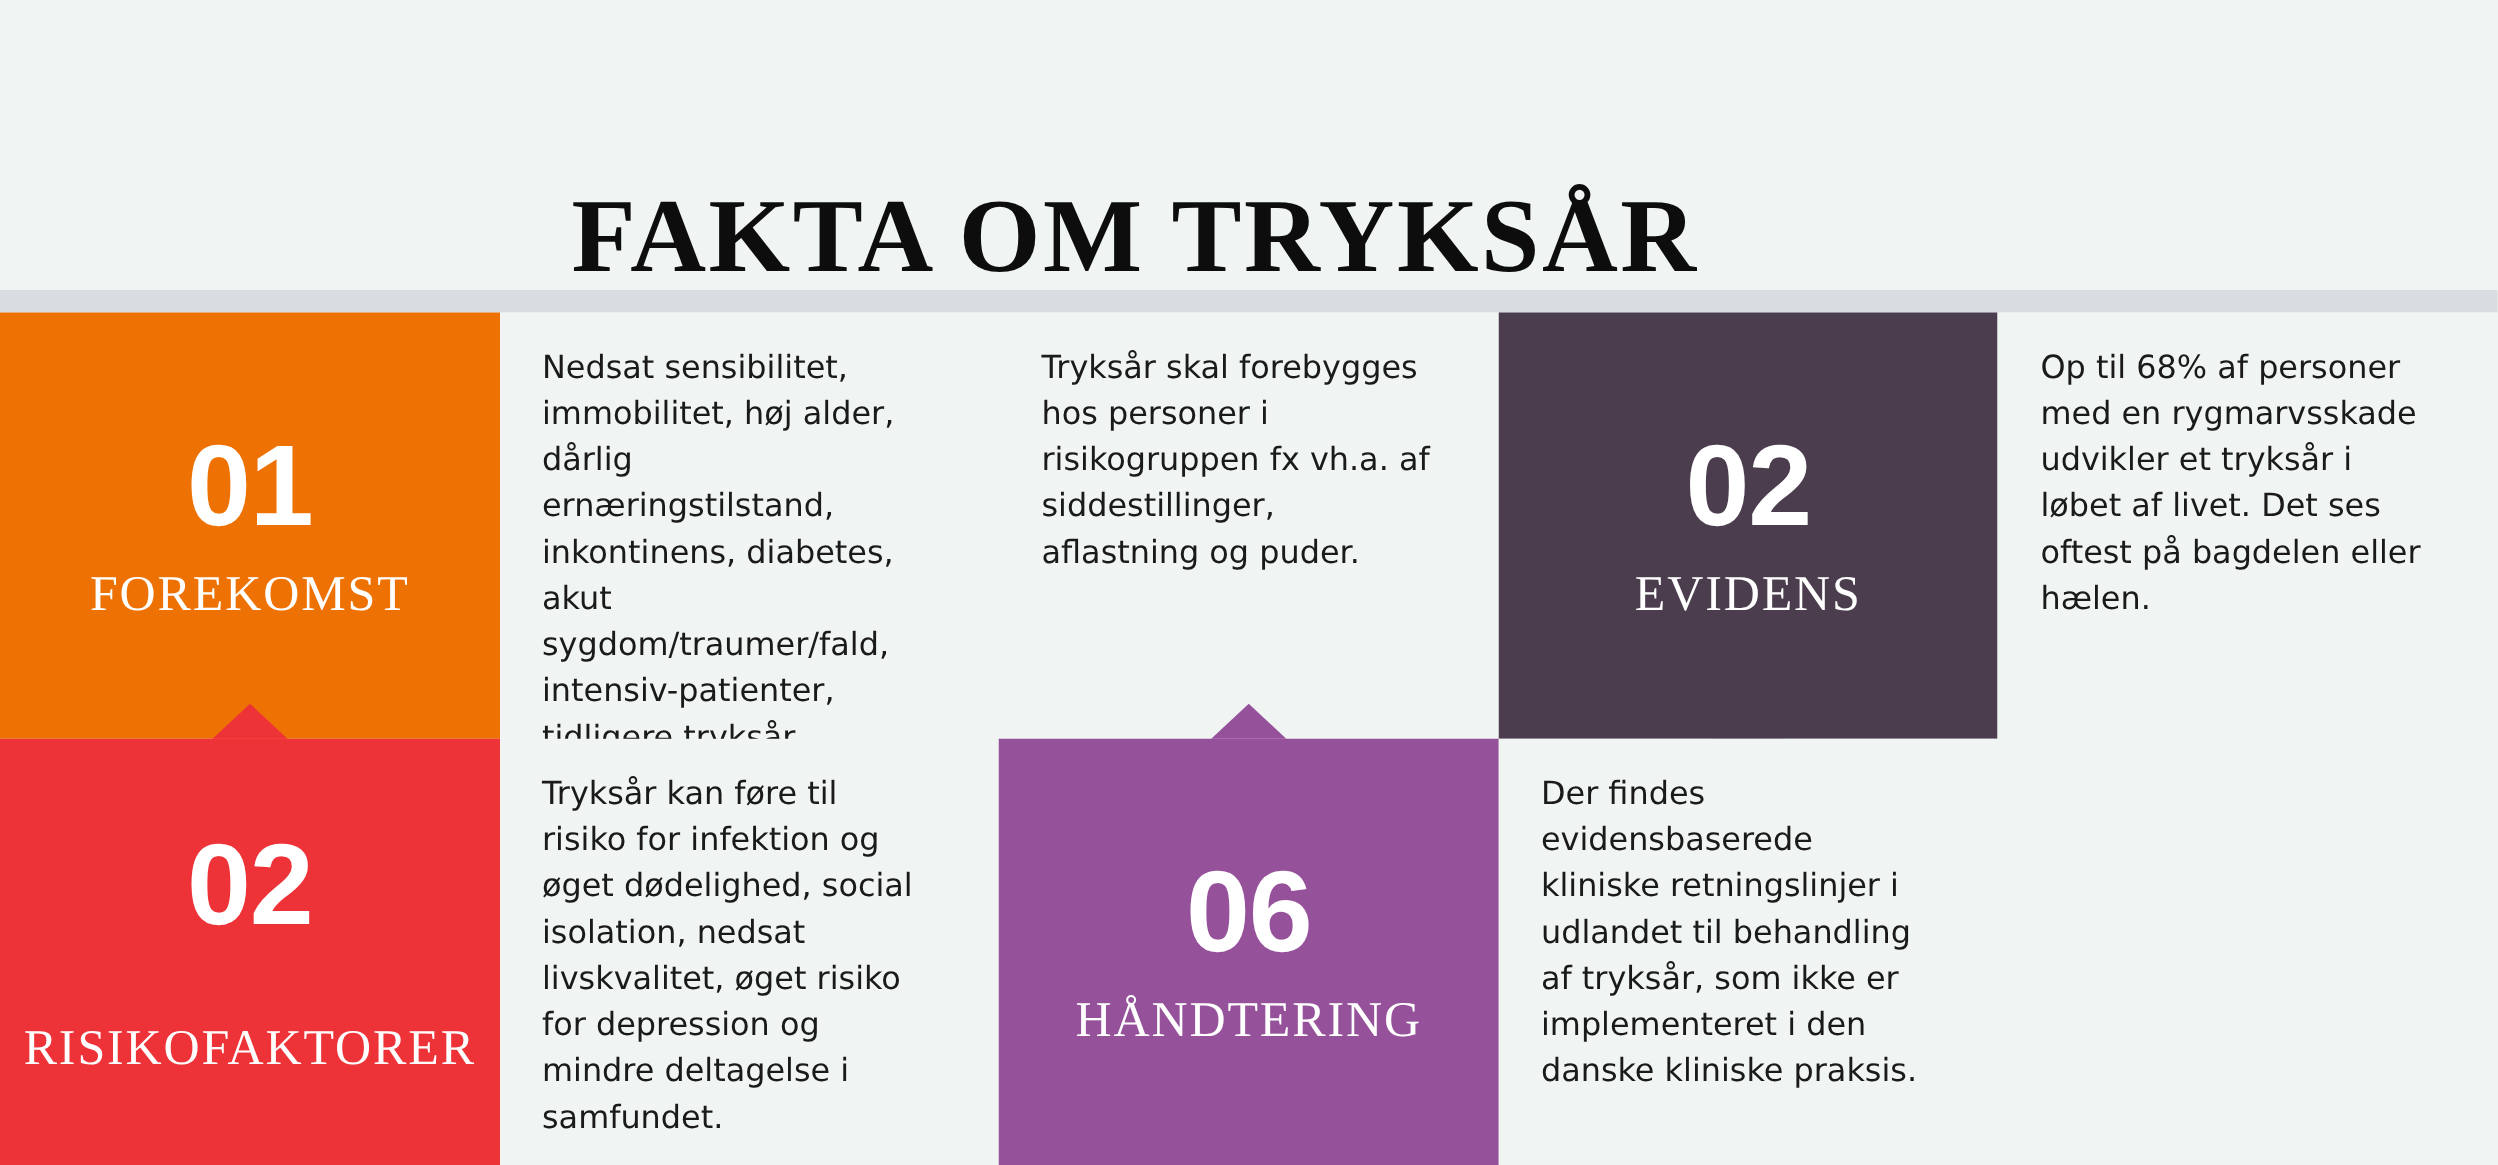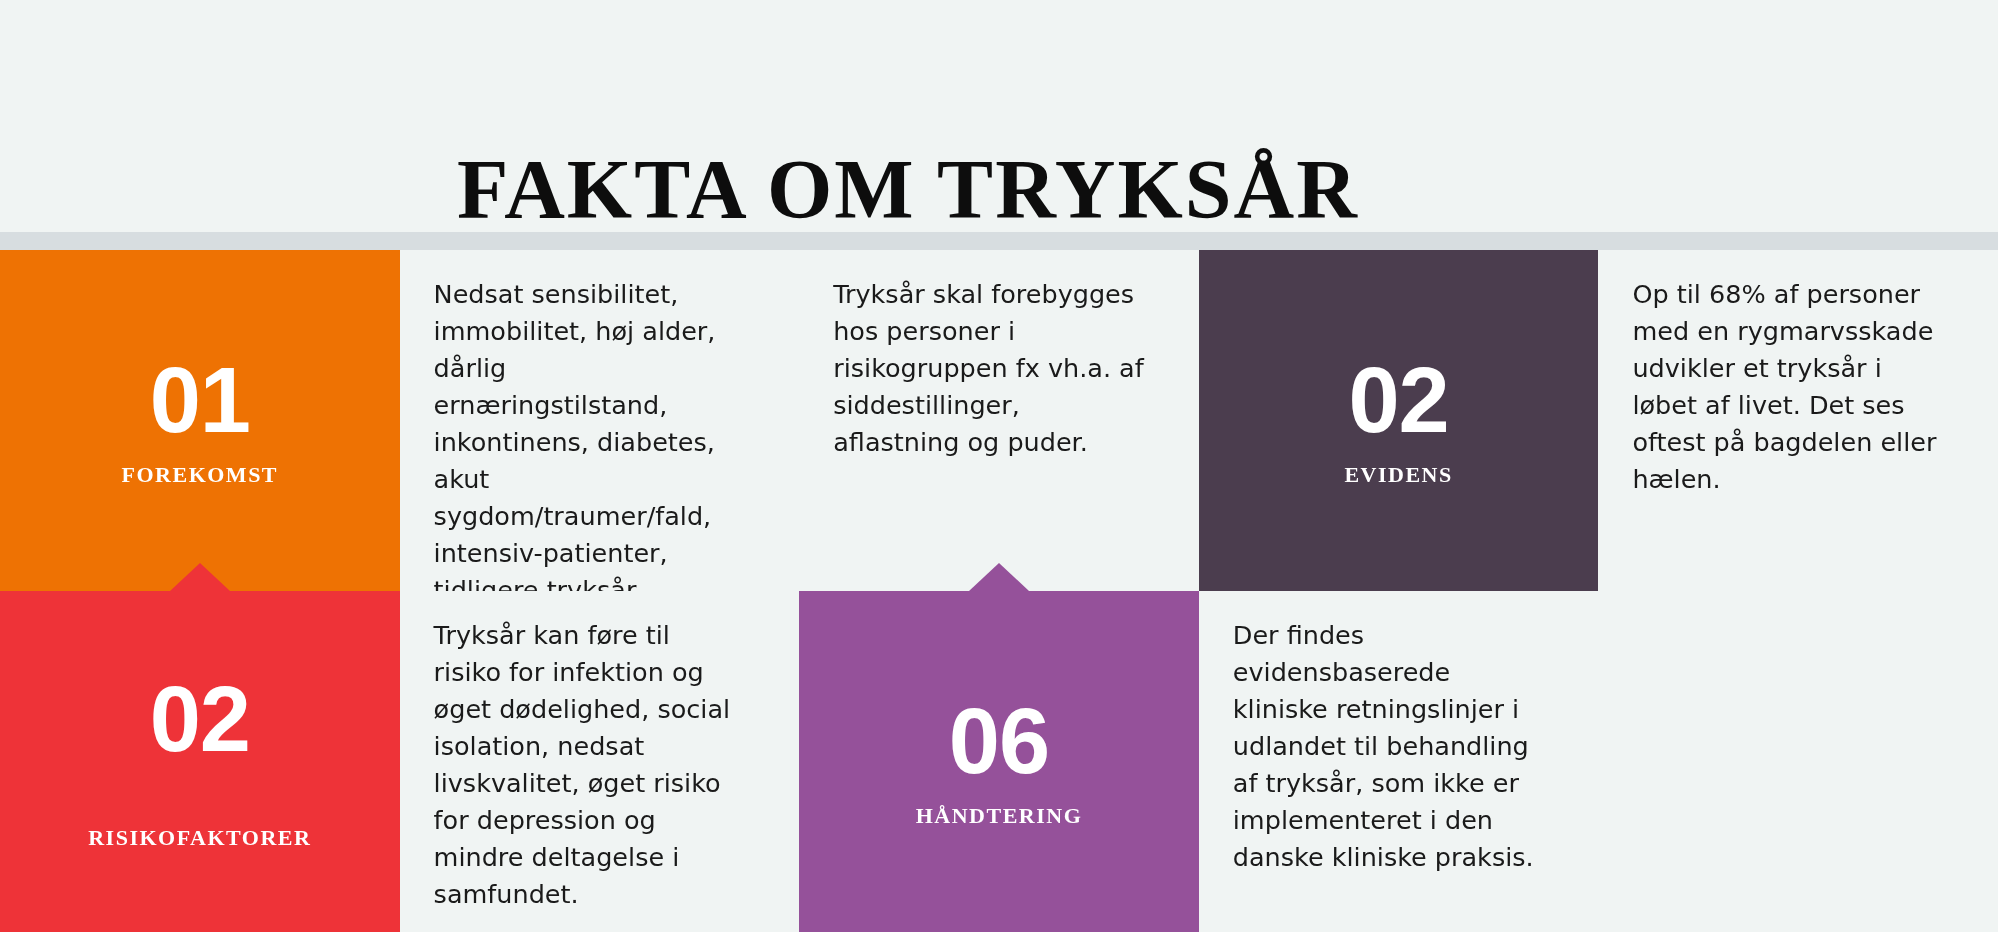--- a/index.html
+++ b/index.html
@@ -82,22 +82,22 @@
     font-family: "Liberation Sans", sans-serif;
     font-weight: bold;
     font-size: 92px;
     line-height: 1;
     letter-spacing: -1px;
     color: #ffffff;
     margin-bottom: 16px;
   }
   .cell.num .label {
     font-family: "Liberation Serif", serif;
-    font-weight: bold;
-    font-size: 22px;
+    font-weight: normal;
+    font-size: 40px;
     letter-spacing: 1.5px;
     color: #ffffff;
     text-align: center;
   }
 
   
   .cell.txt {
     background: #f0f4f3;
     display: flex;
     align-items: flex-start;

